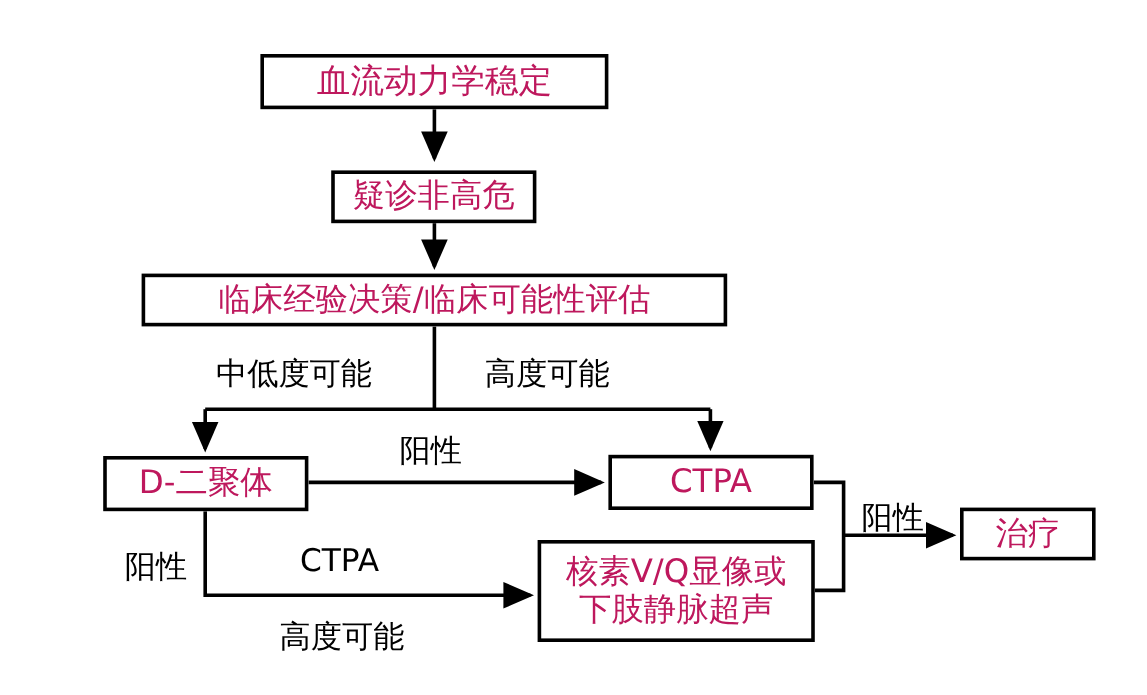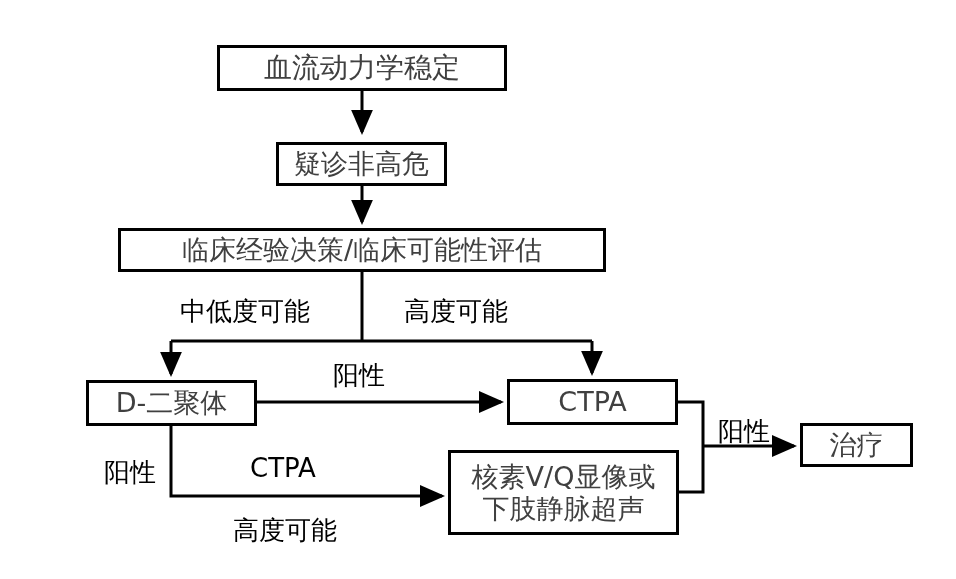--- a/index.html
+++ b/index.html
@@ -25,21 +25,21 @@
   }
   .node {
     position: absolute;
     box-sizing: border-box;
     border: 3px solid #000000;
     background: #ffffff;
     display: flex;
     align-items: center;
     justify-content: center;
     text-align: center;
-    color: #404040;
+    color: #be185d;
     line-height: 1.15;
     z-index: 3;
   }
   .node .node-text {
     display: block;
     white-space: pre-line;
   }
   .edge-label {
     position: absolute;
     color: #000000;

